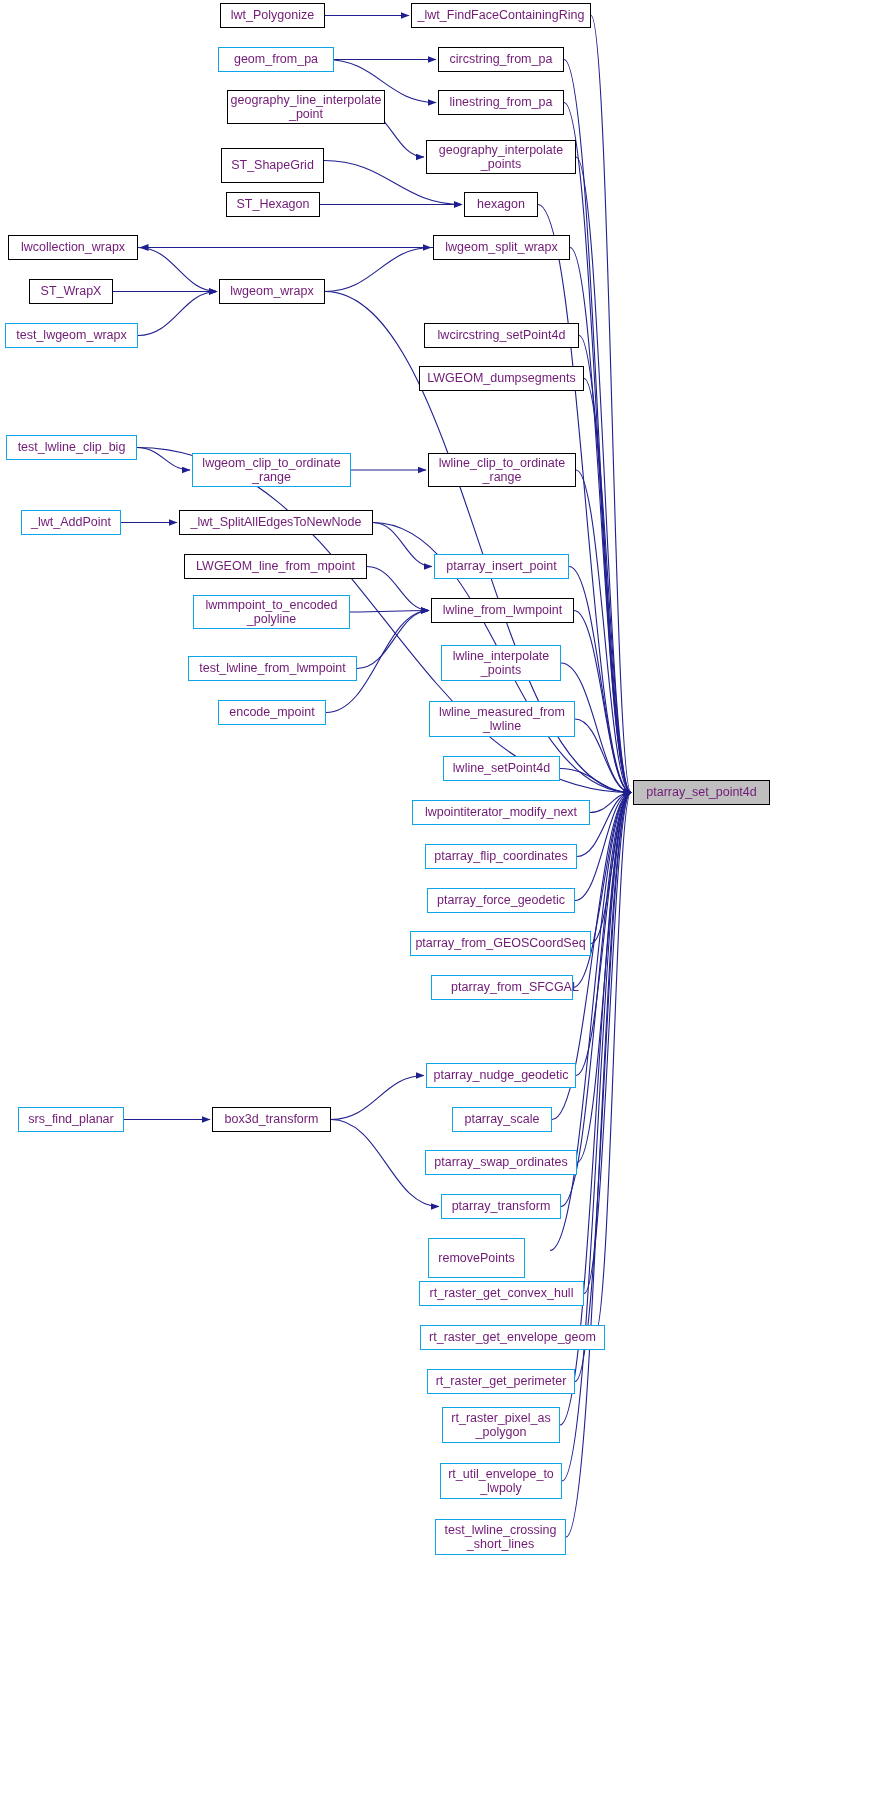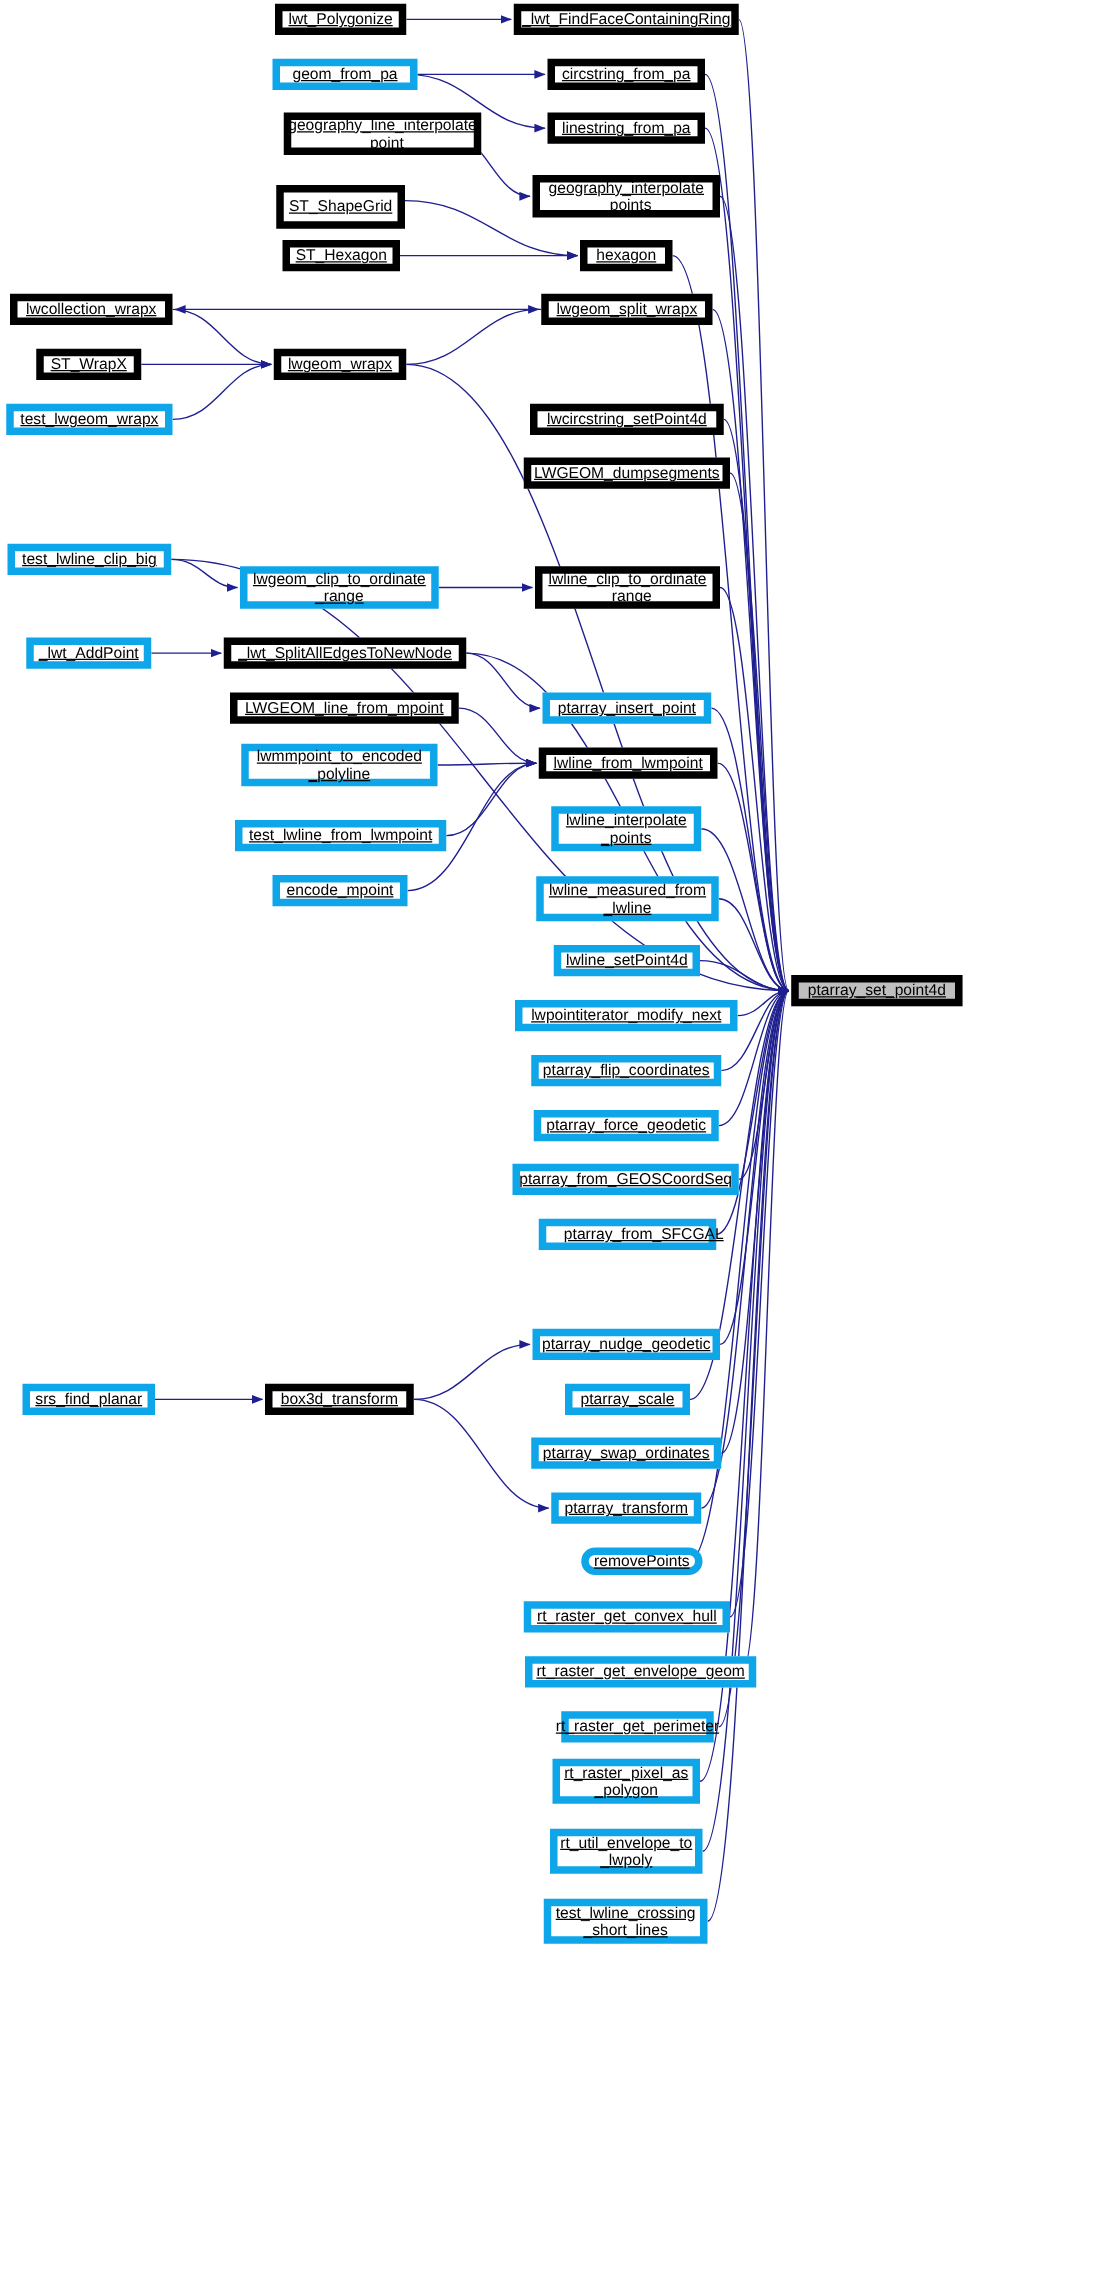--- a/index.html
+++ b/index.html
@@ -26,25 +26,24 @@
   .node {
     position: absolute;
     box-sizing: border-box;
     display: flex;
     align-items: center;
     justify-content: center;
     text-align: center;
     font-size: 12.5px;
     line-height: 1.15;
     background: #ffffff;
-    border: 6px solid #0ea5e9;
-    color: #000000;
+    border: 1px solid #0ea5e9;
+    color: #701a75;
     white-space: pre;
     padding: 0 2px;
-    text-decoration: underline;
   }
   .node.black {
     border-color: #000000;
   }
   .node.focus {
     border-color: #000000;
     background: #bfbfbf;
   }
 </style>
 </head>
@@ -158,23 +157,23 @@
     <div class="node red" style="left: 425px; top: 844px; width: 152px; height: 25px;">ptarray_flip_coordinates</div>
     <div class="node red" style="left: 427px; top: 888px; width: 148px; height: 25px;">ptarray_force_geodetic</div>
     <div class="node red" style="left: 410px; top: 931px; width: 181px; height: 25px;">ptarray_from_GEOSCoordSeq</div>
     <div class="node red" style="left: 431px; top: 975px; width: 142px; height: 25px; padding-left: 28px;">ptarray_from_SFCGAL</div>
     <div class="node red" style="left: 426px; top: 1063px; width: 150px; height: 25px;">ptarray_nudge_geodetic</div>
     <div class="node red" style="left: 18px; top: 1107px; width: 106px; height: 25px;">srs_find_planar</div>
     <div class="node black" style="left: 212px; top: 1107px; width: 119px; height: 25px;">box3d_transform</div>
     <div class="node red" style="left: 452px; top: 1107px; width: 100px; height: 25px;">ptarray_scale</div>
     <div class="node red" style="left: 425px; top: 1150px; width: 152px; height: 25px;">ptarray_swap_ordinates</div>
     <div class="node red" style="left: 441px; top: 1194px; width: 120px; height: 25px;">ptarray_transform</div>
-    <div class="node red" style="left: 465px; top: 1238px; width: 97px; height: 22px; border-radius: 11px;">removePoints</div>
+    <div class="node red" style="left: 428px; top: 1238px; width: 97px; height: 40px;">removePoints</div>
     <div class="node red" style="left: 419px; top: 1281px; width: 165px; height: 25px;">rt_raster_get_convex_hull</div>
     <div class="node red" style="left: 420px; top: 1325px; width: 185px; height: 25px;">rt_raster_get_envelope_geom</div>
-    <div class="node red" style="left: 449px; top: 1369px; width: 122px; height: 25px;">rt_raster_get_perimeter</div>
+    <div class="node red" style="left: 427px; top: 1369px; width: 148px; height: 25px;">rt_raster_get_perimeter</div>
     <div class="node red" style="left: 442px; top: 1407px; width: 118px; height: 36px;">rt_raster_pixel_as
 _polygon</div>
     <div class="node red" style="left: 440px; top: 1463px; width: 122px; height: 36px;">rt_util_envelope_to
 _lwpoly</div>
     <div class="node red" style="left: 435px; top: 1519px; width: 131px; height: 36px;">test_lwline_crossing
 _short_lines</div>
   </div>
 
 </body></html>

